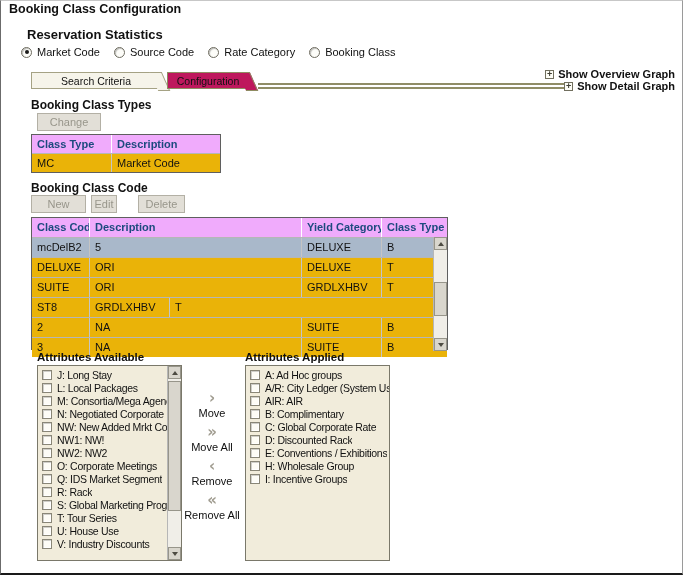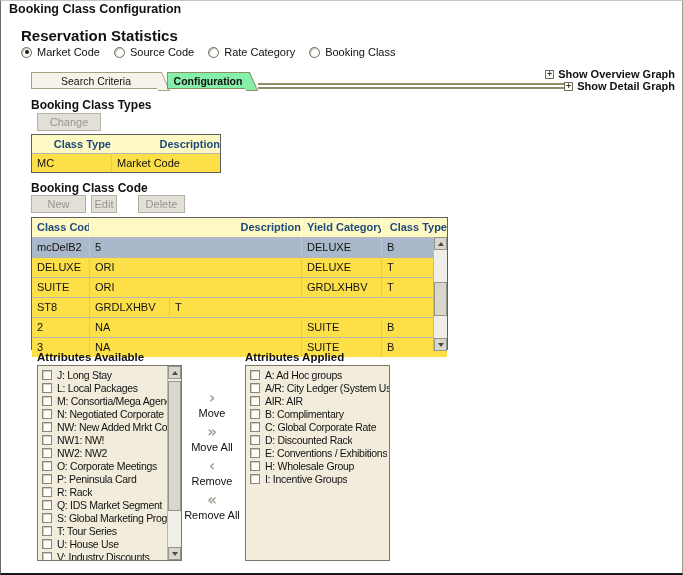--- a/index.html
+++ b/index.html
@@ -6,21 +6,21 @@
   body { background: #d4d0c8; font-family: "Liberation Sans", sans-serif; }
   #app {
     position: relative; width: 683px; height: 575px; background: #ffffff;
     border-top: 1px solid #c7c7c7; border-left: 1px solid #6b6b6b;
     border-right: 1px solid #9a9a9a; border-bottom: 2px solid #1a1a1a;
     overflow: hidden; color: #111;
   }
   .abs { position: absolute; }
 
   .page-title { left: 8px; top: 1px; font-size: 12.5px; font-weight: bold; }
-  .sub-title  { left: 20px; top: 26px; font-size: 15px; font-weight: bold; }
+  .sub-title  { left: 26px; top: 26px; font-size: 13px; font-weight: bold; }
 
   
   .radio-row { left: 20px; top: 45px; display: flex; align-items: center; gap: 14px; }
   .radio-opt { display: flex; align-items: center; gap: 5px; cursor: default; }
   .radio {
     width: 11px; height: 11px; border-radius: 50%;
     border: 1px solid #6e6c60; background: #fdfdf9;
     box-shadow: inset 1px 1px 1px rgba(0,0,0,0.25); position: relative; flex: 0 0 auto;
   }
   .radio.checked::after {
@@ -32,21 +32,21 @@
   
   .tab {
     top: 71px; height: 17px; line-height: 16px; font-size: 10.5px; text-align: center;
     border: 1px solid #a5a284; background: #f6f4ea; z-index: 1; cursor: default;
   }
   .tab::after {
     content: ""; position: absolute; top: -1px; right: -6px; width: 11px; height: 17px;
     background: inherit; border: 1px solid #a5a284; border-left: none;
     transform: skewX(24deg); z-index: -1;
   }
-  .tab.active { background: #86efac; border-color: #8f8c62; font-weight: bold; z-index: 2; }
+  .tab.active { background: #be185d; border-color: #8f8c62; font-weight: normal; z-index: 2; }
   .tab.active::after { border-color: #8f8c62; }
   #tab-search { left: 30px; width: 130px; }
   #tab-config { left: 166px; width: 82px; }
 
   .double-rule {
     left: 257px; top: 82px; width: 311px; height: 6px;
     border-top: 2px solid #908d66; border-bottom: 2px solid #908d66;
   }
 
   
@@ -61,27 +61,27 @@
   .section-head { font-size: 12px; font-weight: bold; }
 
   
   .btn {
     height: 18px; font-size: 11px; text-align: center; line-height: 16px;
     background: #e2dfd7; border: 1px solid #b3b0a5; color: #98968b; cursor: default;
   }
 
   
   .dtable { border: 1px solid #5f5f5f; background: #fff; }
-  .thead { display: flex; background: #fef9c3; text-align: right; }
+  .thead { display: flex; background: #f0abfc; }
   .th {
     font-size: 11px; font-weight: bold; color: #1c4a7e; padding-left: 5px;
     border-right: 1px solid #ffffff; line-height: 18px; overflow: hidden; white-space: nowrap;
   }
   .th:last-child { border-right: none; }
-  .trow { display: flex; border-top: 1px solid #b6b6b6; background: #fde047; cursor: default; }
+  .trow { display: flex; border-top: 1px solid #b6b6b6; background: #eab308; cursor: default; }
   .trow.selected { background: #a9b8ca; }
   .td {
     font-size: 11px; padding-left: 5px; border-right: 1px solid #c4c4c4;
     line-height: 18px; overflow: hidden; white-space: nowrap; color: #111;
   }
   .td:last-child { border-right: none; }
 
   #types-table { left: 30px; top: 133px; width: 190px; }
   #types-table .th, #types-table .td { height: 18px; }
 
@@ -269,29 +269,25 @@
       <div class="litem">
           <span class="cbox"></span>
           <span class="litem-text">NW2: NW2</span>
         </div>
       <div class="litem">
           <span class="cbox"></span>
           <span class="litem-text">O: Corporate Meetings</span>
         </div>
       <div class="litem">
           <span class="cbox"></span>
-          <span class="litem-text">P: Peninsula Card</span>
+          <span class="litem-text">Q: IDS Market Segment</span>
         </div>
       <div class="litem">
           <span class="cbox"></span>
           <span class="litem-text">R: Rack</span>
-        </div>
-      <div class="litem">
-          <span class="cbox"></span>
-          <span class="litem-text">Q: IDS Market Segment</span>
         </div>
       <div class="litem">
           <span class="cbox"></span>
           <span class="litem-text">S: Global Marketing Programme</span>
         </div>
       <div class="litem">
           <span class="cbox"></span>
           <span class="litem-text">T: Tour Series</span>
         </div>
       <div class="litem">

